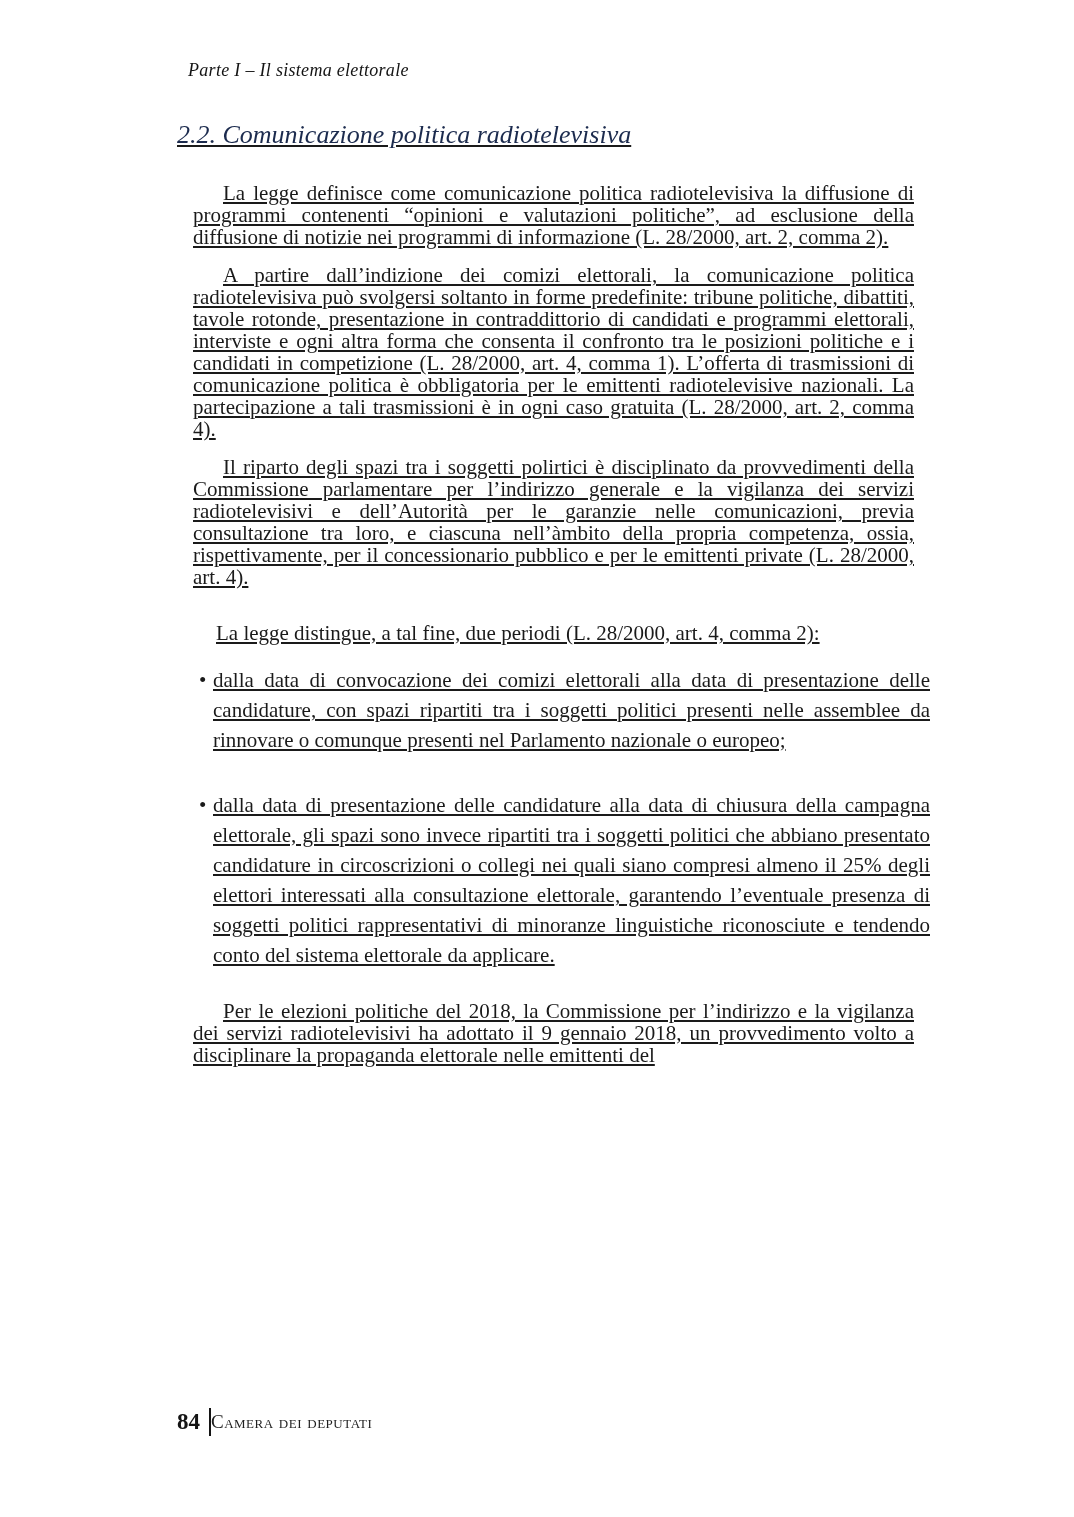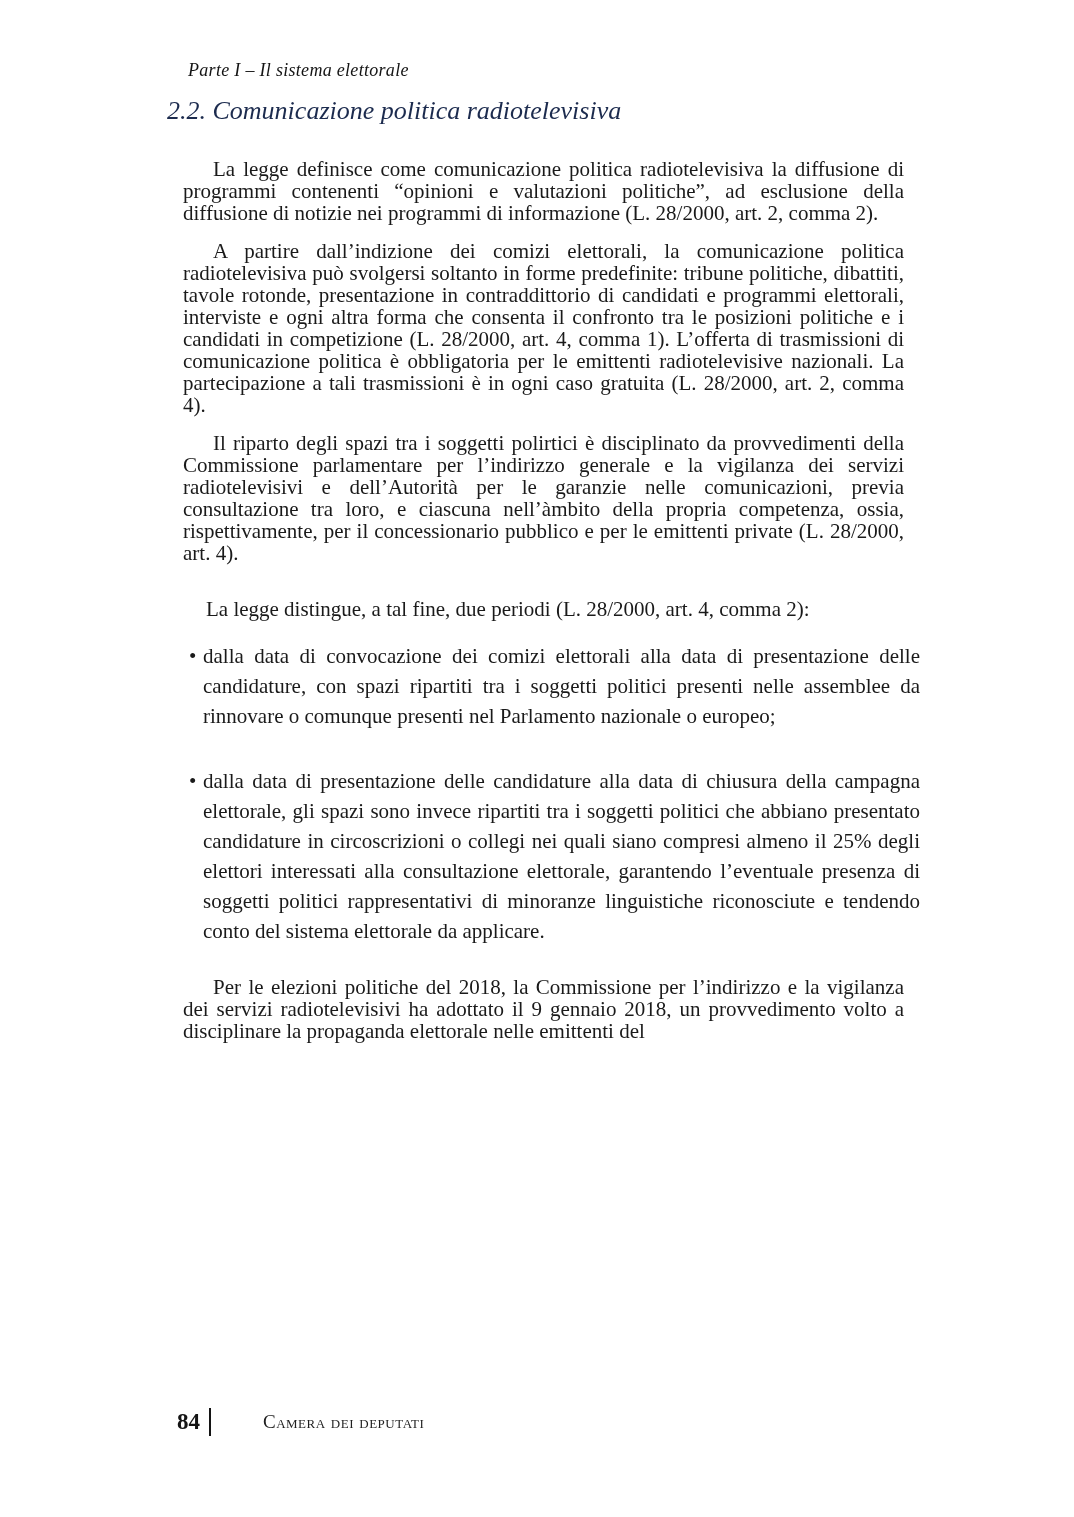--- a/index.html
+++ b/index.html
@@ -20,23 +20,24 @@
     top: 60px;
     left: 188px;
     font-style: italic;
     font-size: 18px;
     letter-spacing: 0.3px;
     color: #141414;
   }
   .content {
     position: absolute;
     top: 0;
-    left: 167px;
+    left: 177px;
     width: 753px;
-    padding-top: 96px;
+    padding-top: 120px;
+    text-decoration: underline;
   }
   .section-heading {
     font-style: italic;
     font-weight: normal;
     font-size: 26px;
     line-height: 30px;
     color: #1c2b4e;
     margin: 0 0 32px 0;
   }
   .body-para {
@@ -89,21 +90,20 @@
     color: #141414;
   }
   .footer-divider {
     display: inline-block;
     width: 2px;
     height: 28px;
     background: #141414;
     margin-left: 9px;
   }
   .publisher {
-    margin-left: 52px;
     font-variant: small-caps;
     font-size: 19px;
     letter-spacing: 0.5px;
     color: #1f1f1f;
   }
 </style>
 </head>
 <body>
 
 <div class="running-header">Parte I – Il sistema elettorale</div>

